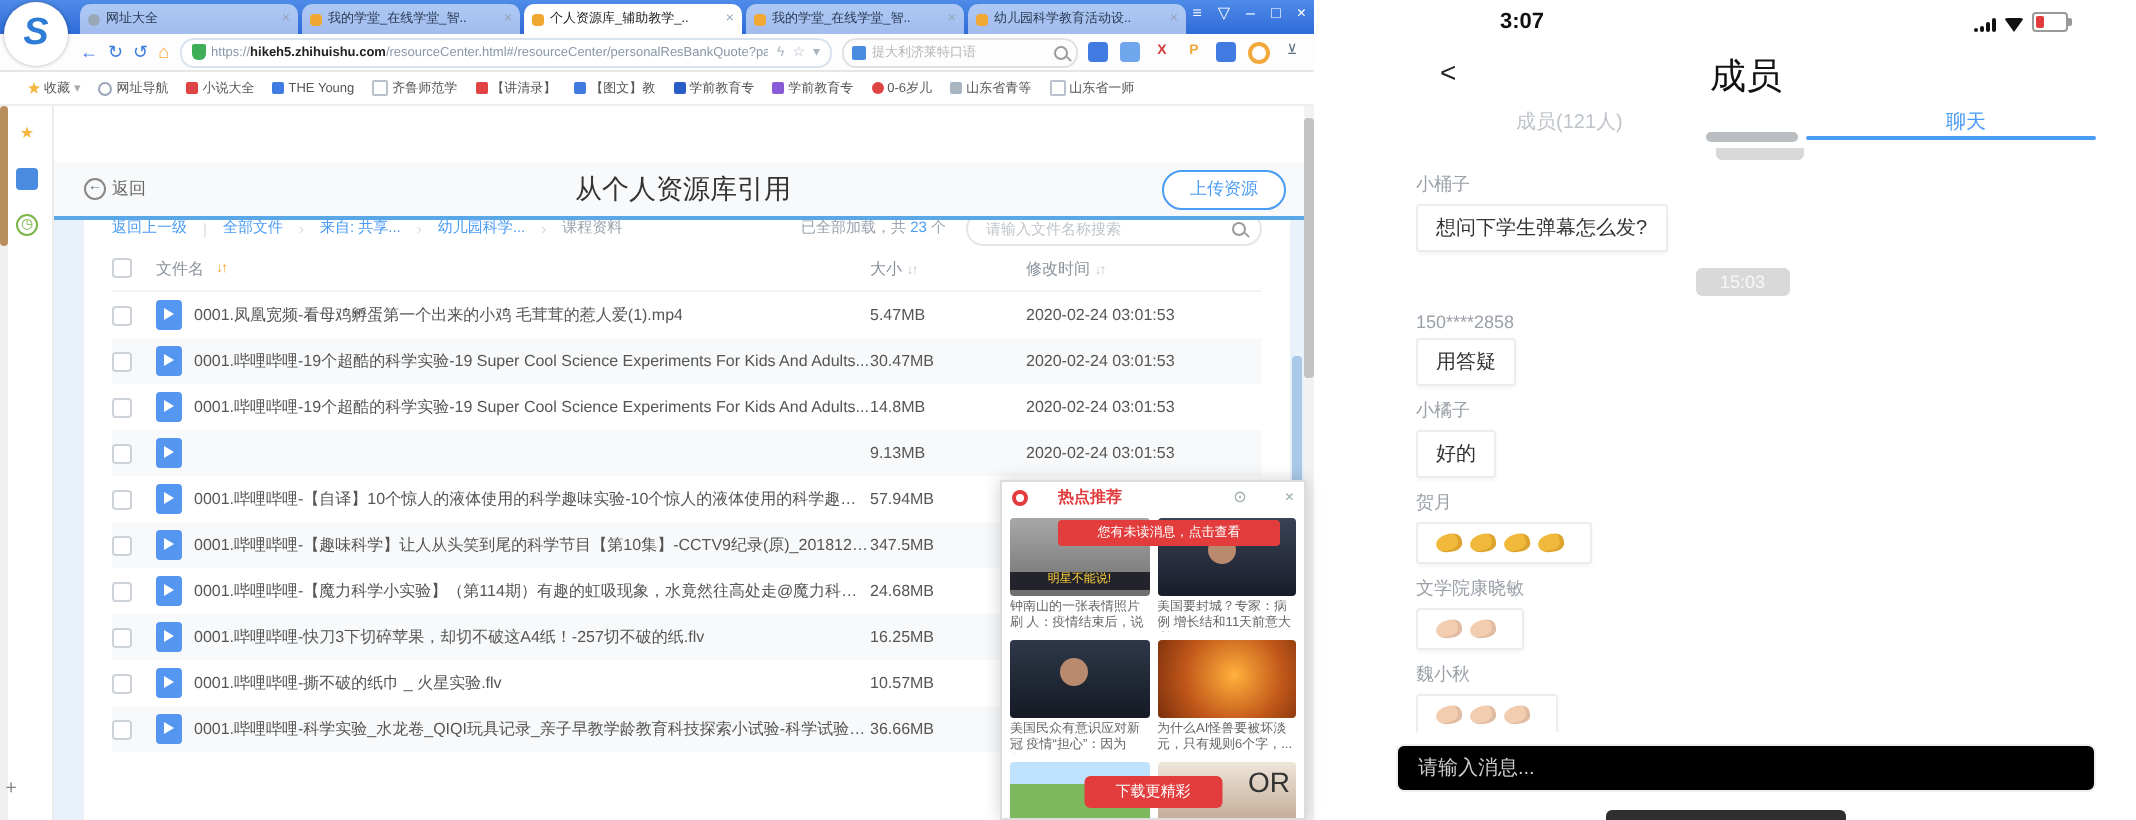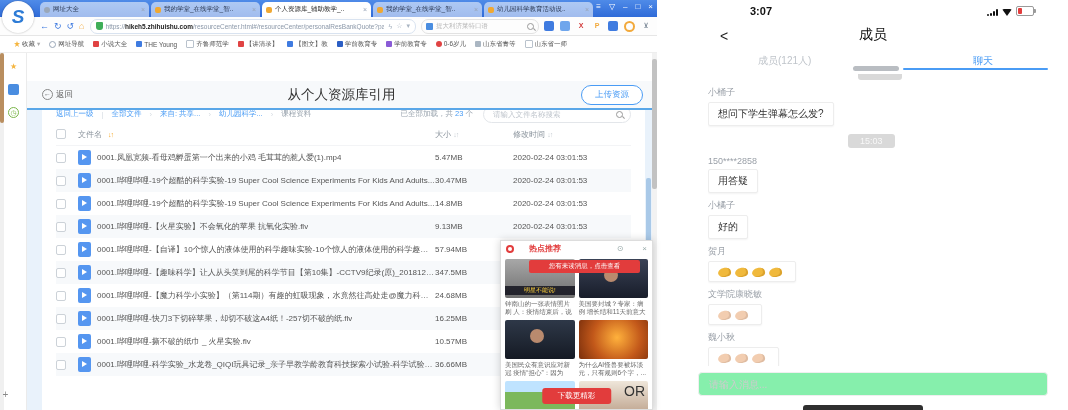--- a/index.html
+++ b/index.html
@@ -138,39 +138,39 @@
   .pstatus .right{margin-left:auto;display:flex;align-items:flex-end;gap:4px;}
   .sig{display:flex;align-items:flex-end;gap:1px;}
   .sig i{display:block;width:2px;background:#111;border-radius:1px;}
   .wifi{width:0;height:0;border-left:5px solid transparent;border-right:5px solid transparent;
         border-top:7px solid #111;border-radius:2px;}
   .batt{width:16px;height:8px;border:1px solid #9a9a9a;border-radius:2px;position:relative;background:#fff;}
   .batt::before{content:"";position:absolute;left:1px;top:1px;bottom:1px;width:4px;background:#e23c3c;border-radius:1px;}
   .batt::after{content:"";position:absolute;right:-3px;top:2px;width:2px;height:4px;background:#9a9a9a;border-radius:0 1px 1px 0;}
   .pnav{position:absolute;left:40px;right:20px;top:26px;height:22px;}
   .pback{position:absolute;left:22px;top:2px;font-size:14px;color:#222;}
-  .pnavtitle{position:absolute;left:0;right:0;text-align:center;font-size:14px;color:#111;}
+  .pnavtitle{position:absolute;left:0;right:0;text-align:center;font-size:18px;color:#111;}
   .ptabs{position:absolute;left:40px;right:20px;top:52px;height:18px;font-size:10px;}
   .ptab-members{position:absolute;left:60px;top:2px;color:#bfc4ca;}
   .ptab-chat{position:absolute;right:55px;top:2px;color:#4a9cf5;}
   .ptab-underline{position:absolute;right:0;left:205px;bottom:0;height:2px;background:#4a9cf5;border-radius:1px;}
   .ptab-pill{position:absolute;left:155px;bottom:-1px;width:46px;height:5px;background:#b9bdc2;border-radius:3px;}
   .chat{position:absolute;left:50px;right:30px;top:74px;bottom:44px;overflow:hidden;}
   .partialpill{width:44px;height:6px;background:#d9d9d9;border-radius:0 0 3px 3px;margin-left:150px;}
   .msg{margin-top:6px;}
   .mname{font-size:9px;color:#9aa0a8;margin-bottom:3px;}
   .bubble{display:inline-block;border:1px solid #ededed;background:#fff;box-shadow:0 1px 2px rgba(0,0,0,.05);
           padding:4px 9px;font-size:10px;color:#333;border-radius:2px;max-width:250px;}
   .tspill{display:inline-block;background:#d9d9d9;color:#f8f8f8;font-size:9px;padding:2px 12px;
           border-radius:3px;margin:8px 0 2px 140px;}
   .clap{display:inline-block;width:13px;height:9px;border-radius:60% 50% 45% 60%;background:#f2cdb0;
         margin-right:4px;transform:rotate(-12deg);box-shadow:inset -2px -1px 0 rgba(0,0,0,.08);vertical-align:middle;}
   .gold .clap{background:#f0b93c;box-shadow:inset -2px -1px 0 rgba(160,100,0,.25);}
   .pinput{position:absolute;left:40px;right:20px;bottom:14px;height:24px;}
-  .pinput input{width:100%;height:100%;border:1px solid #efefef;background:#86efac;border-radius:4px;
+  .pinput input{width:100%;height:100%;border:1px solid #efefef;background:#000000;border-radius:4px;
                 box-sizing:border-box;padding:0 10px;font-size:10px;color:#666;outline:none;}
   .pinput input::placeholder{color:#ccc;}
   .homebar{position:absolute;left:50%;transform:translateX(-50%);bottom:0;width:120px;height:5px;
            background:#2f2f2f;border-radius:3px 3px 0 0;}
 </style>
 </head>
 <body>
 
 <div class="browser">
   <div class="titlebar">
@@ -395,21 +395,20 @@
             <span class="sizecol">14.8MB</span>
             <span class="datecol">2020-02-24 03:01:53</span>
           </div>
 
           <div class="trow">
             <span class="cbcol">
               <span class="cb"></span>
             </span>
             <span class="namecol">
               <span class="ficon"></span>
-              <span class="fname">0001.哔哩哔哩-【火星实验】不会氧化的苹果 抗氧化实验.flv</span>
             </span>
             <span class="sizecol">9.13MB</span>
             <span class="datecol">2020-02-24 03:01:53</span>
           </div>
 
           <div class="trow">
             <span class="cbcol">
               <span class="cb"></span>
             </span>
             <span class="namecol">

